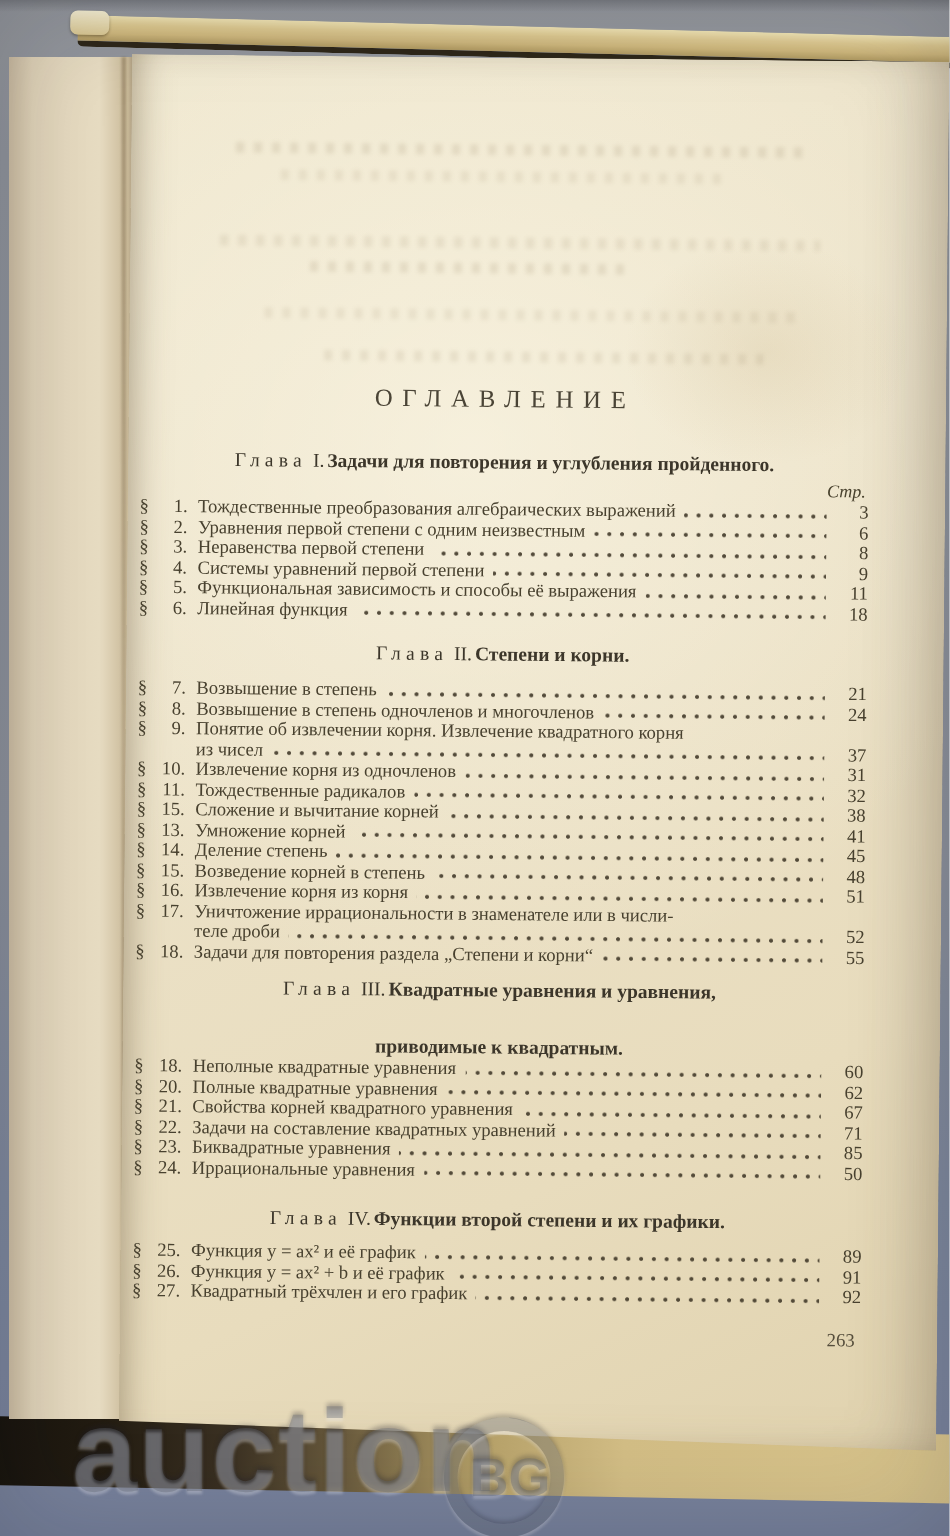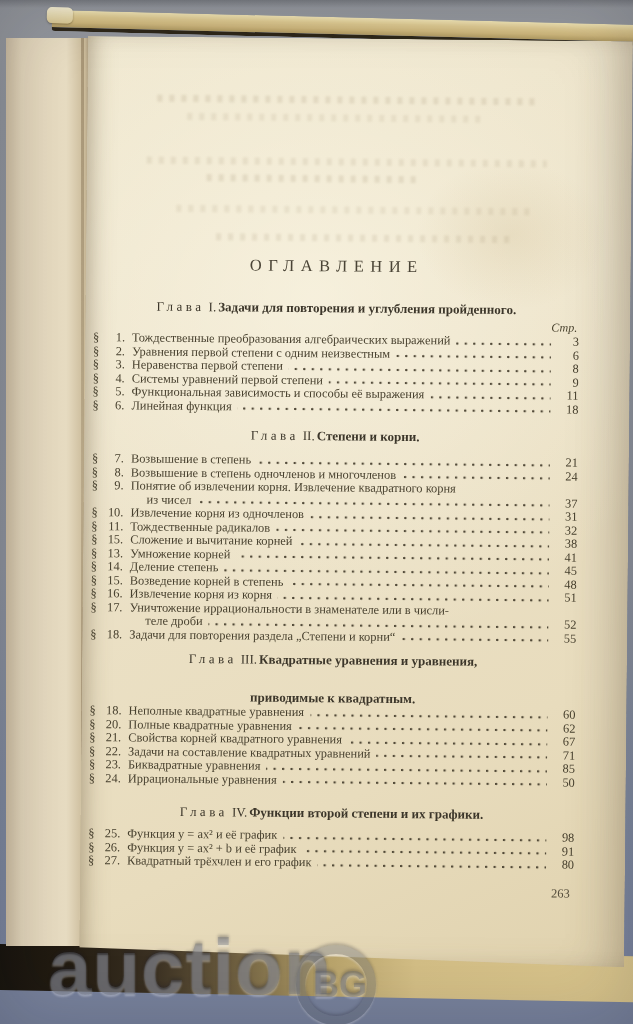--- a/index.html
+++ b/index.html
@@ -90,21 +90,21 @@
     white-space:nowrap;overflow:hidden;color:#48412f;}
   .sig{width:12px;flex:none;}
   .num{width:20px;flex:none;text-align:right;margin-right:7px;}
   .txt{flex:none;}
   .leader{flex:1;min-width:10px;height:12px;align-self:flex-end;margin:0 4px 0 6px;
     background-image:radial-gradient(circle at 2px 2px,rgba(66,58,42,.9) 1.05px,rgba(66,58,42,0) 1.6px);
     background-size:8.5px 4px;background-repeat:repeat-x;
     background-position:right 2px bottom 3px;}
   .pg{width:24px;flex:none;text-align:right;}
   .row.cont{margin-left:39px;}
-  .row.cont .txt{margin-left:16px;}
+  .row.cont .txt{margin-left:0;}
 
   .folio{ text-align:right;font-size:12.5px;color:#564e3c;margin:14px 4px 0 0;}
 
   
   .watermark{position:absolute;left:0;top:0;width:100%;height:100%;z-index:8;pointer-events:none;}
   .wm-text{
     position:absolute;left:48px;top:928px;
     font-family:"Liberation Sans","DejaVu Sans",sans-serif;font-weight:700;
     font-size:78px;letter-spacing:1px;line-height:78px;
     color:rgba(98,103,115,.34);
@@ -335,35 +335,35 @@
               <span class="pg">50</span>
             </div>
           </div>
           <div class="ch-heading h-ch3"><span class="ch-word">Глава</span><span class="ch-numeral">IV.</span><span class="ch-title">Функции второй степени и их графики.</span></div>
           <div class="entries">
             <div class="row">
               <span class="sig">§</span>
               <span class="num">25.</span>
               <span class="txt">Функция y = ax² и её график</span>
               <span class="leader"></span>
-              <span class="pg">98</span>
+              <span class="pg">89</span>
             </div>
             <div class="row">
               <span class="sig">§</span>
               <span class="num">26.</span>
               <span class="txt">Функция y = ax² + b и её график</span>
               <span class="leader"></span>
               <span class="pg">91</span>
             </div>
             <div class="row">
               <span class="sig">§</span>
               <span class="num">27.</span>
               <span class="txt">Квадратный трёхчлен и его график</span>
               <span class="leader"></span>
-              <span class="pg">80</span>
+              <span class="pg">92</span>
             </div>
           </div>
         </div>
       <div class="folio">263</div>
     </div>
   </div>
 
   <div class="watermark">
     <span class="wm-text">auction</span>
     <span class="wm-badge">BG</span>

